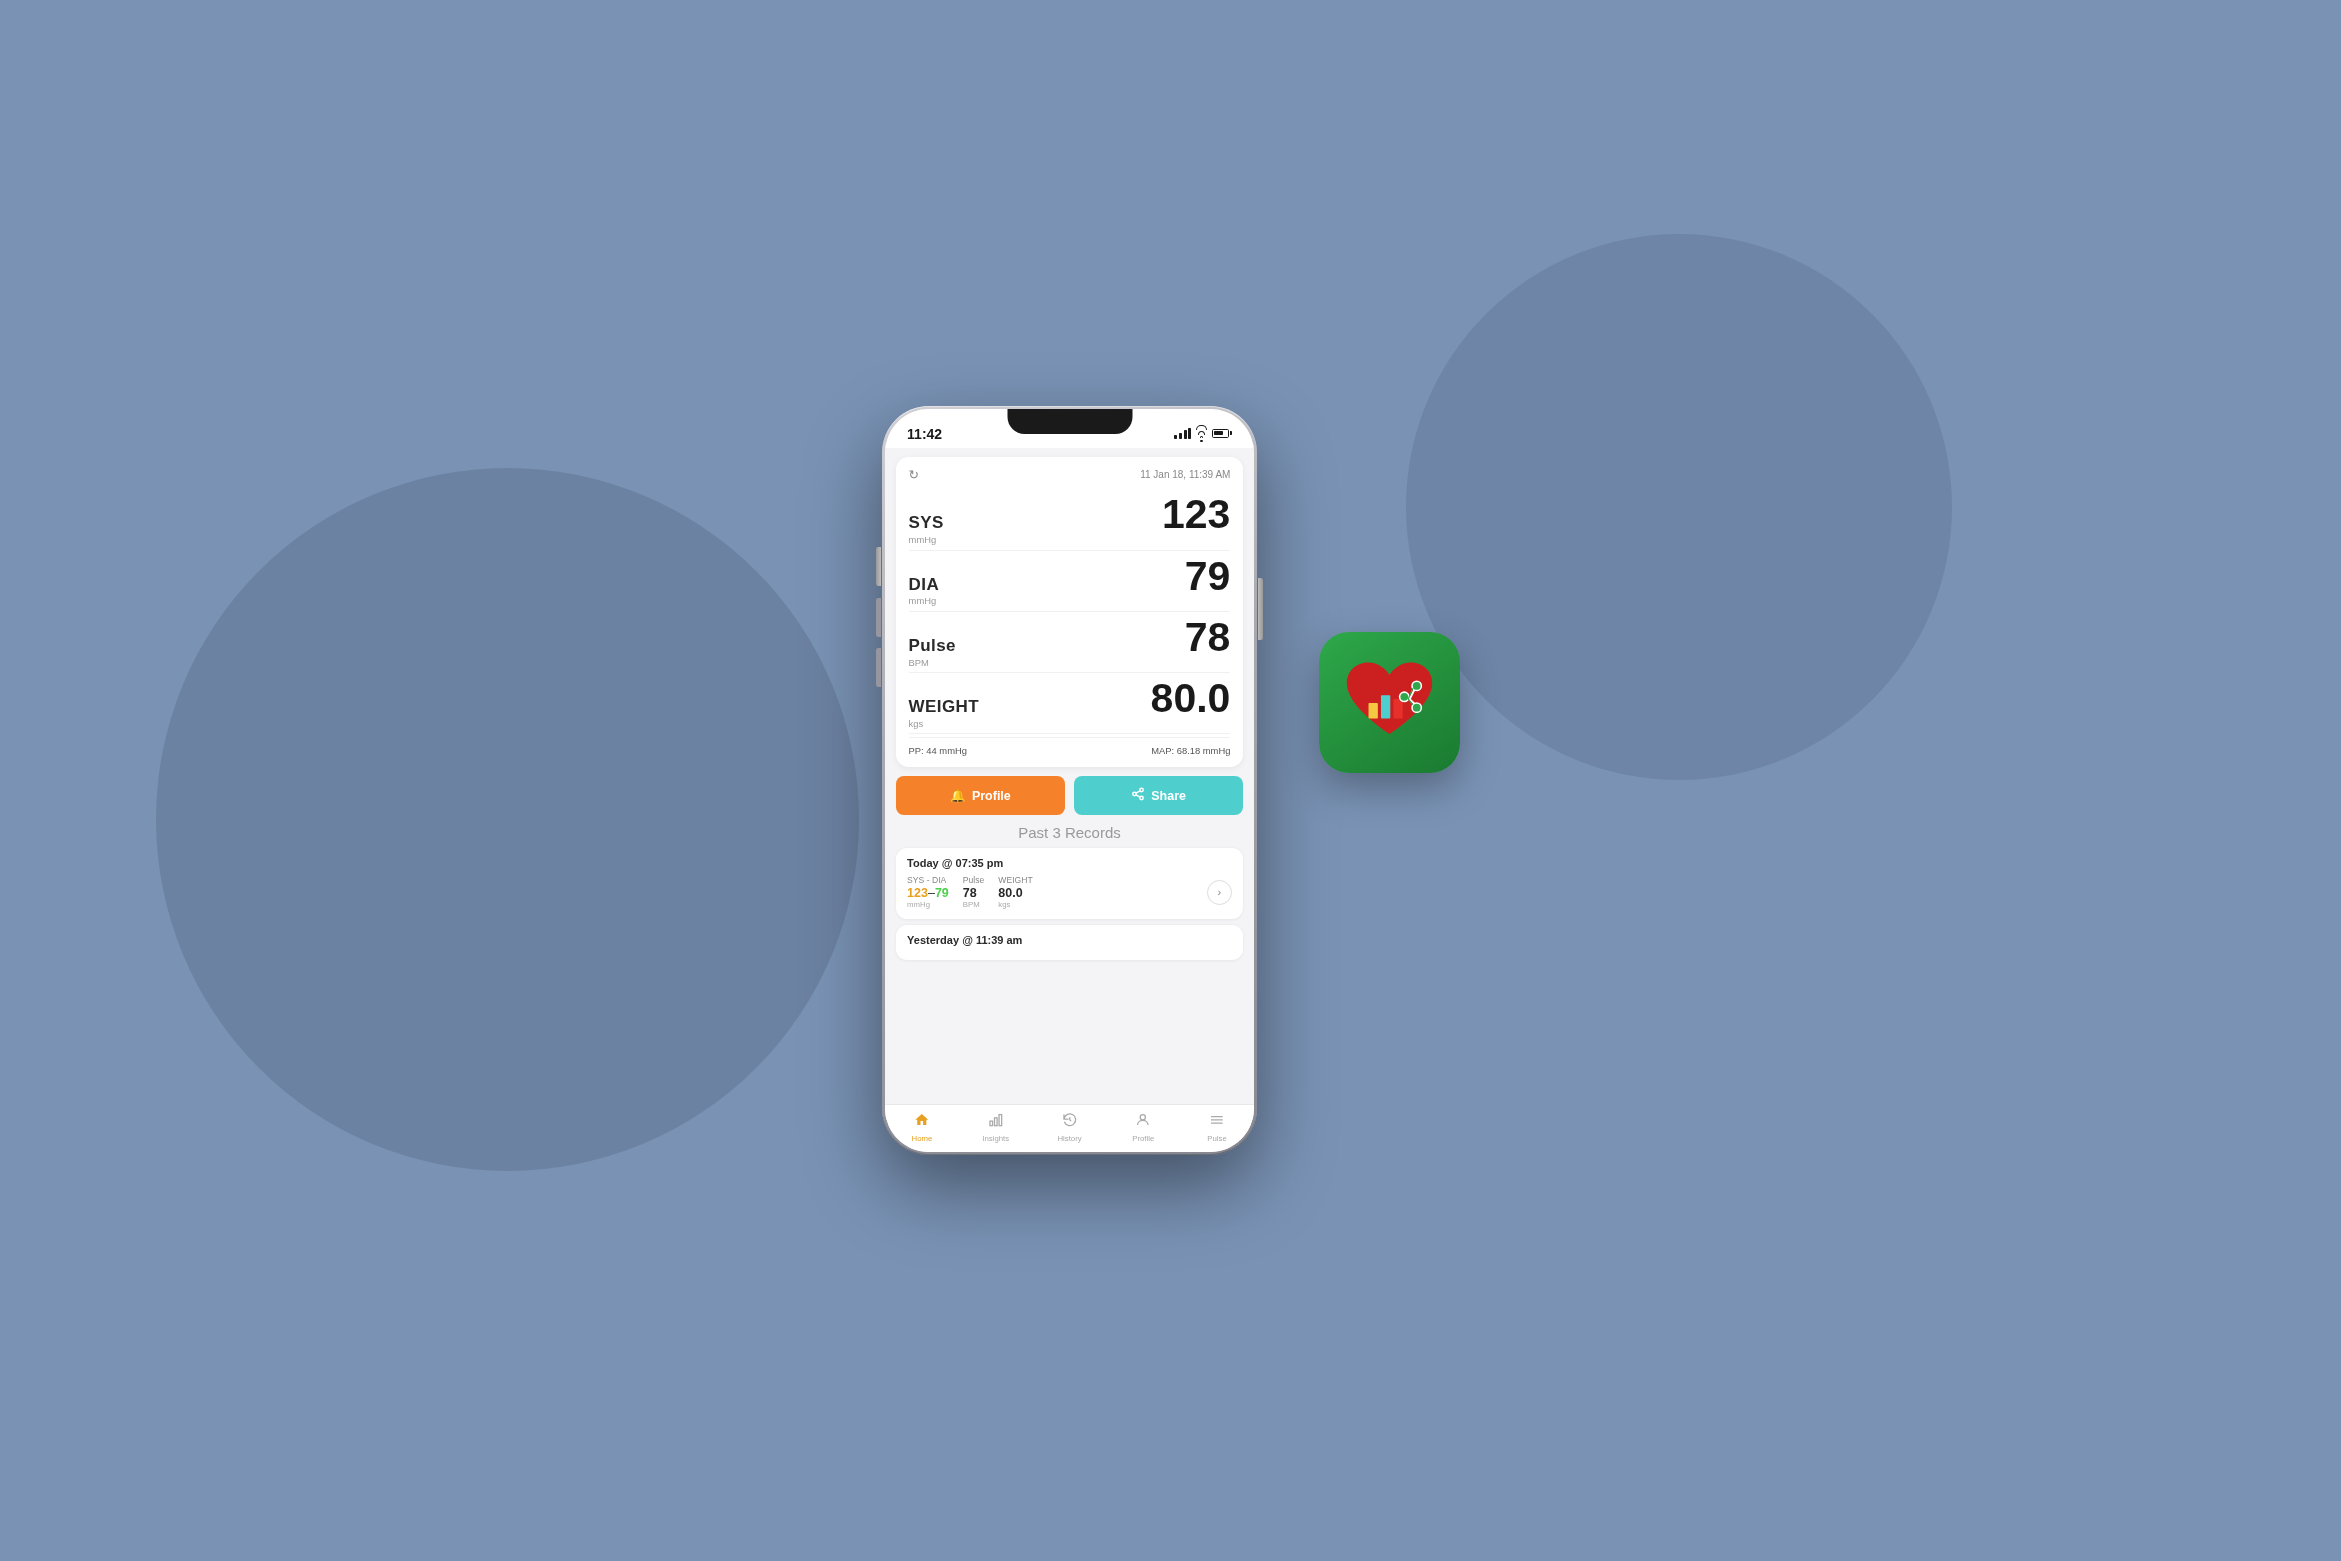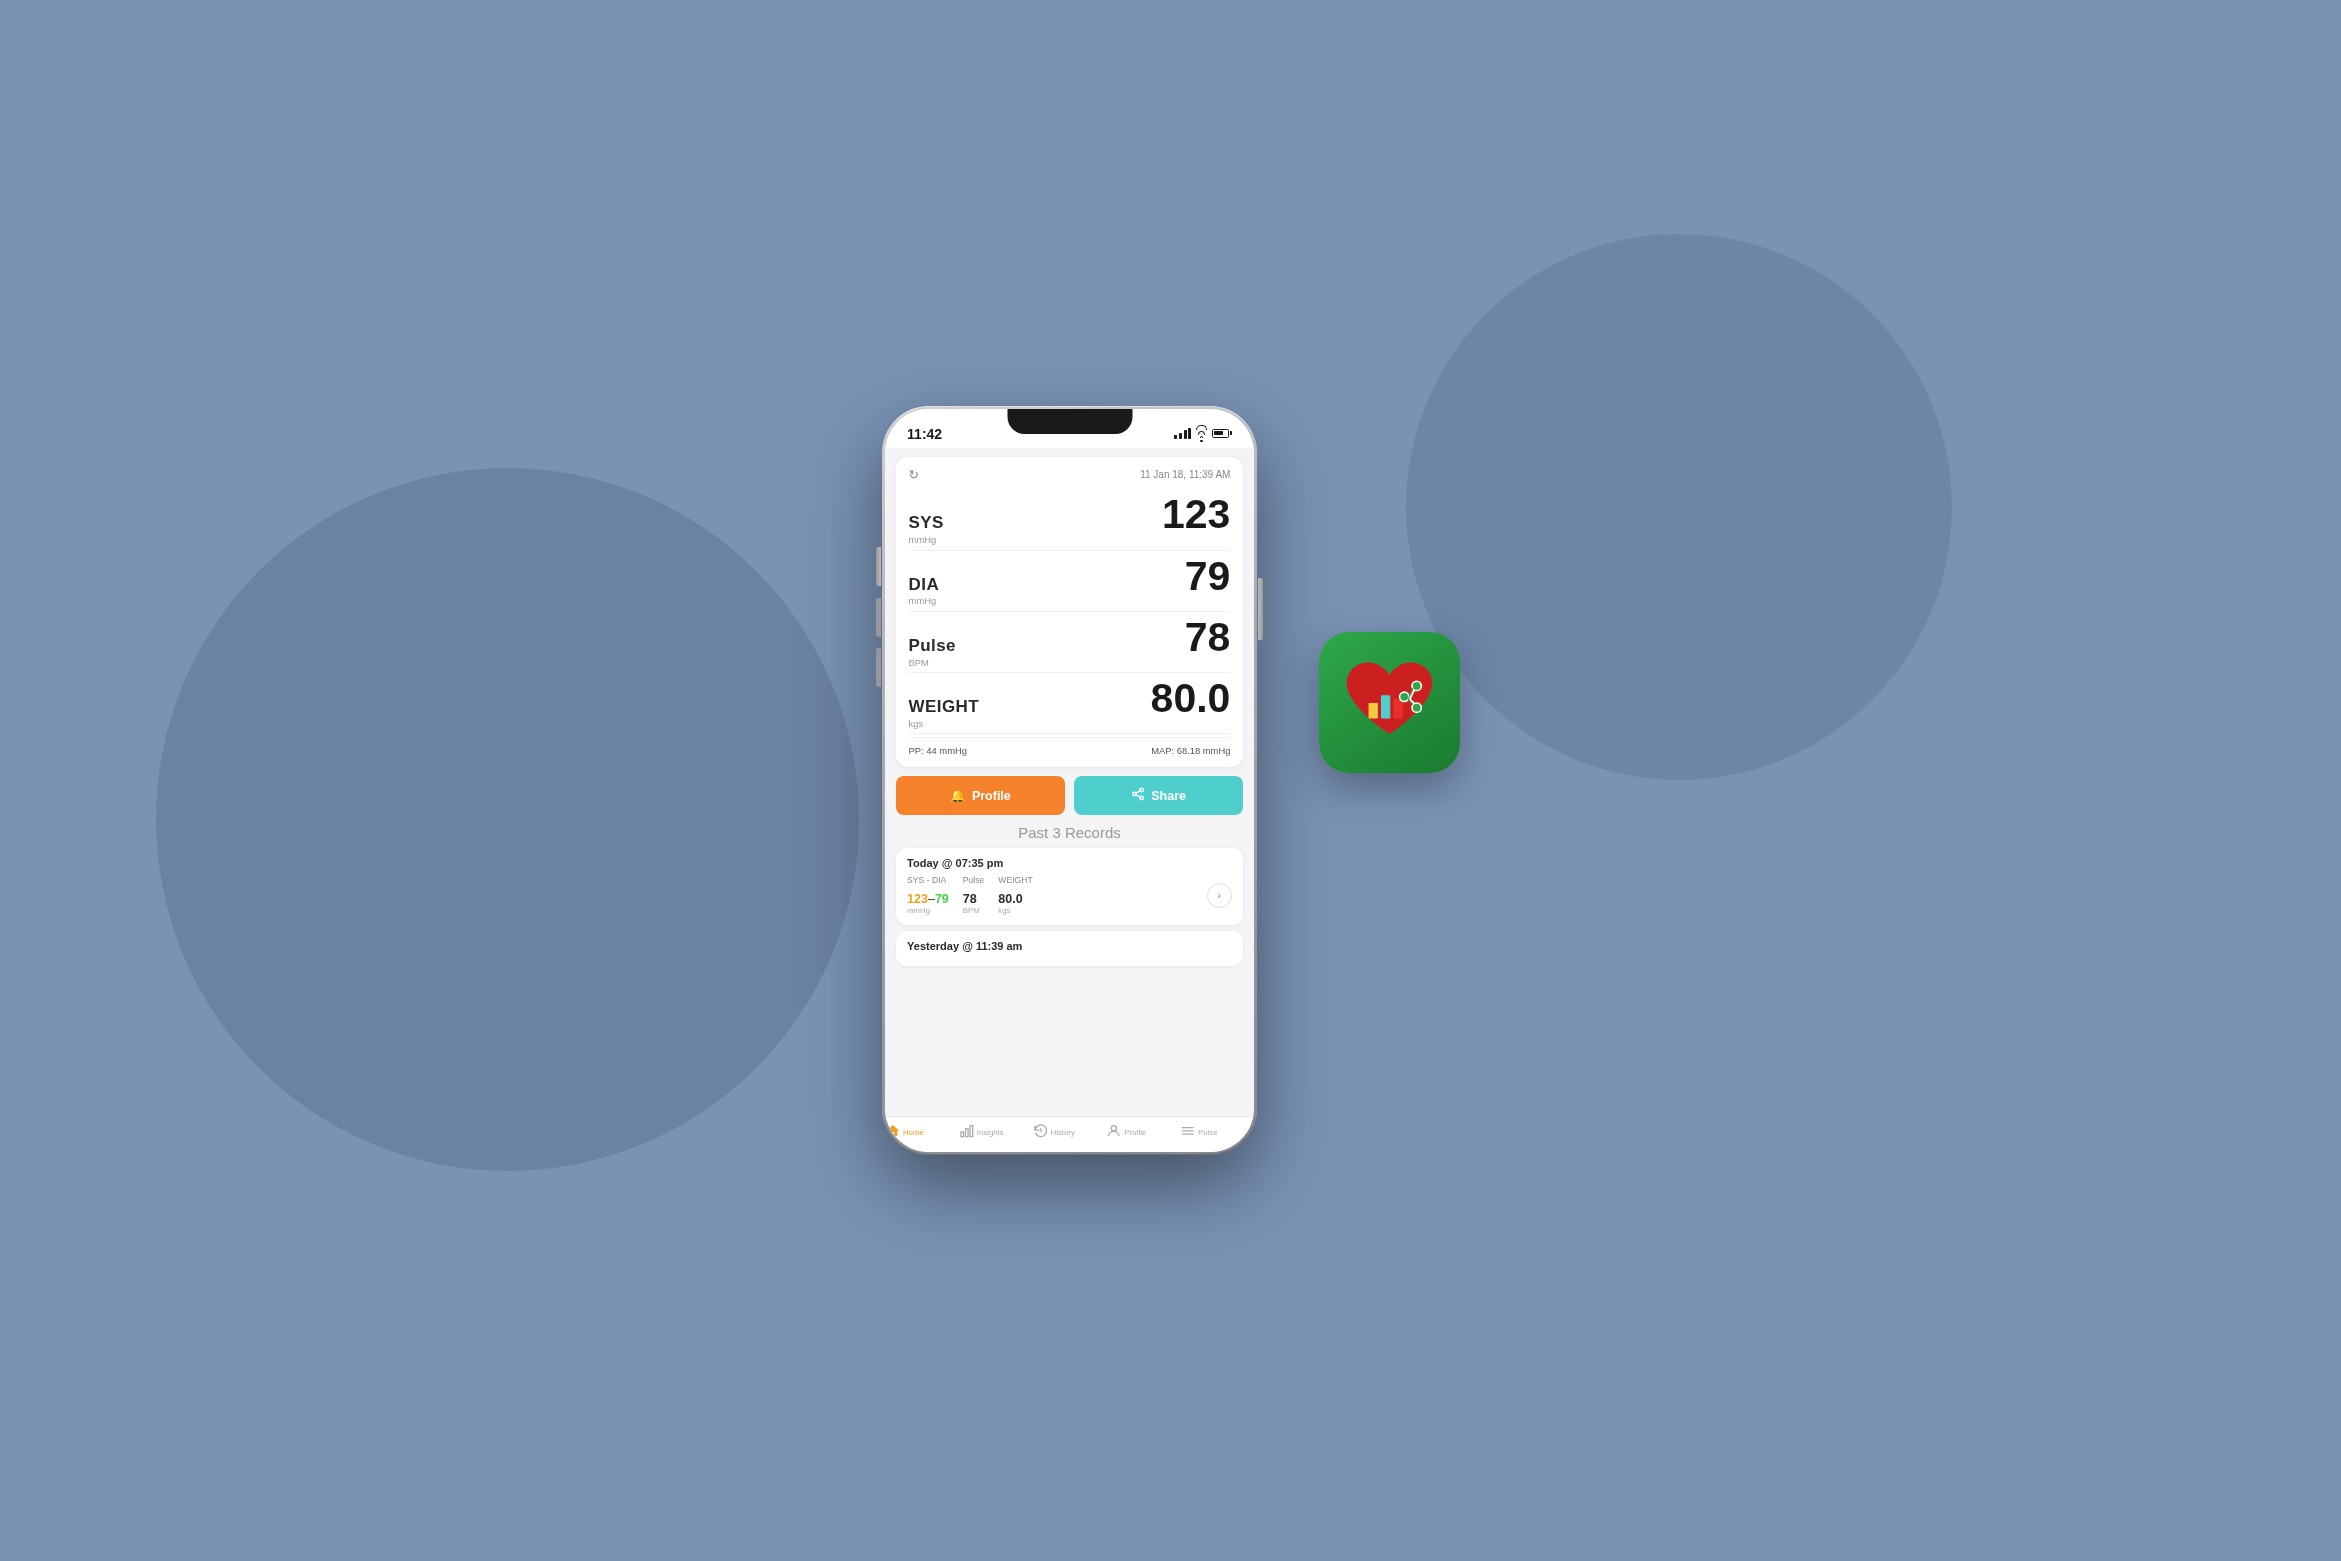--- a/index.html
+++ b/index.html
@@ -300,21 +300,21 @@
     }
 
     .record-metric {
       display: flex;
       flex-direction: column;
     }
 
     .record-metric-label {
       font-size: 8.6px;
       color: #888;
-      margin-bottom: 7px;
+      margin-bottom: 1px;
     }
 
     .record-metric-value {
       font-size: 12.5px;
       font-weight: 700;
       color: #2a2a2a;
     }
 
     .sys-val { color: #e8a020; }
     .dash-val { color: #2a2a2a; }
@@ -345,21 +345,21 @@
       margin-top: auto;
       background: white;
       border-top: 0.8px solid #e8e8e8;
       display: flex;
       padding: 6.2px 0 9.4px;
     }
 
     .nav-item {
       flex: 1;
       display: flex;
-      flex-direction: row;
+      flex-direction: column;
       align-items: center;
       gap: 2.3px;
       cursor: pointer;
     }
 
     .nav-icon {
       font-size: 15.6px;
       color: #aaa;
     }
 

